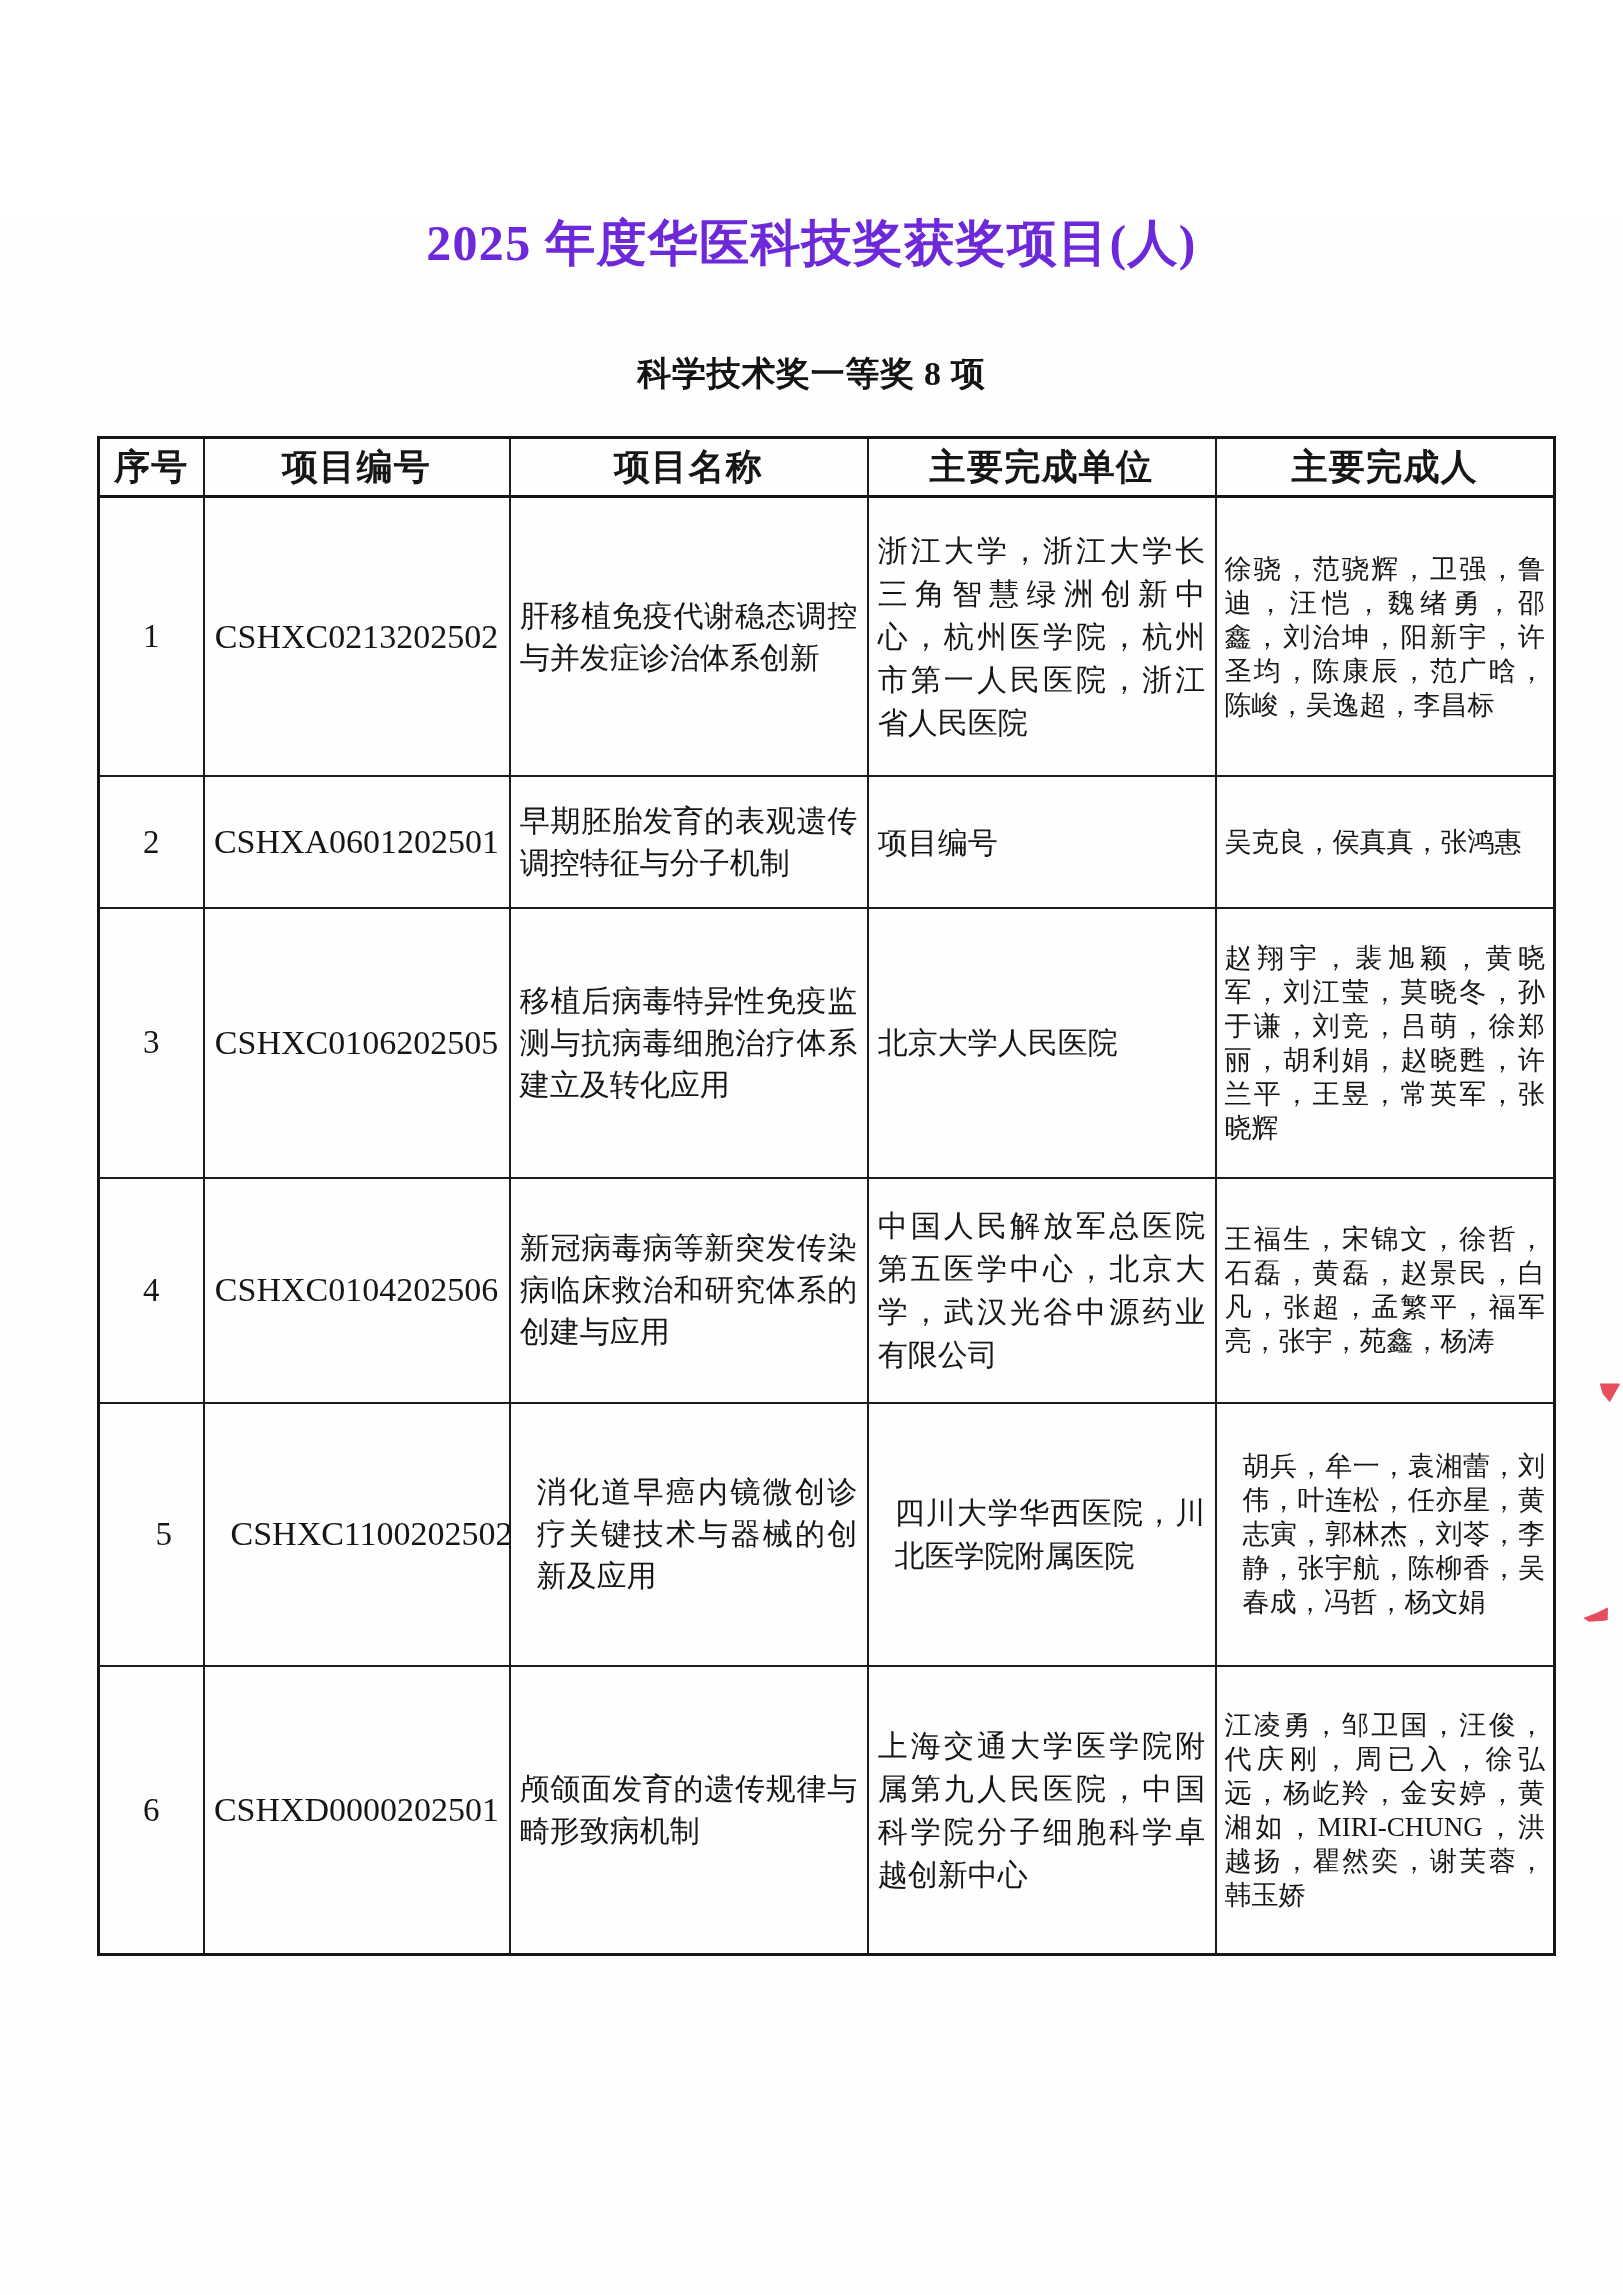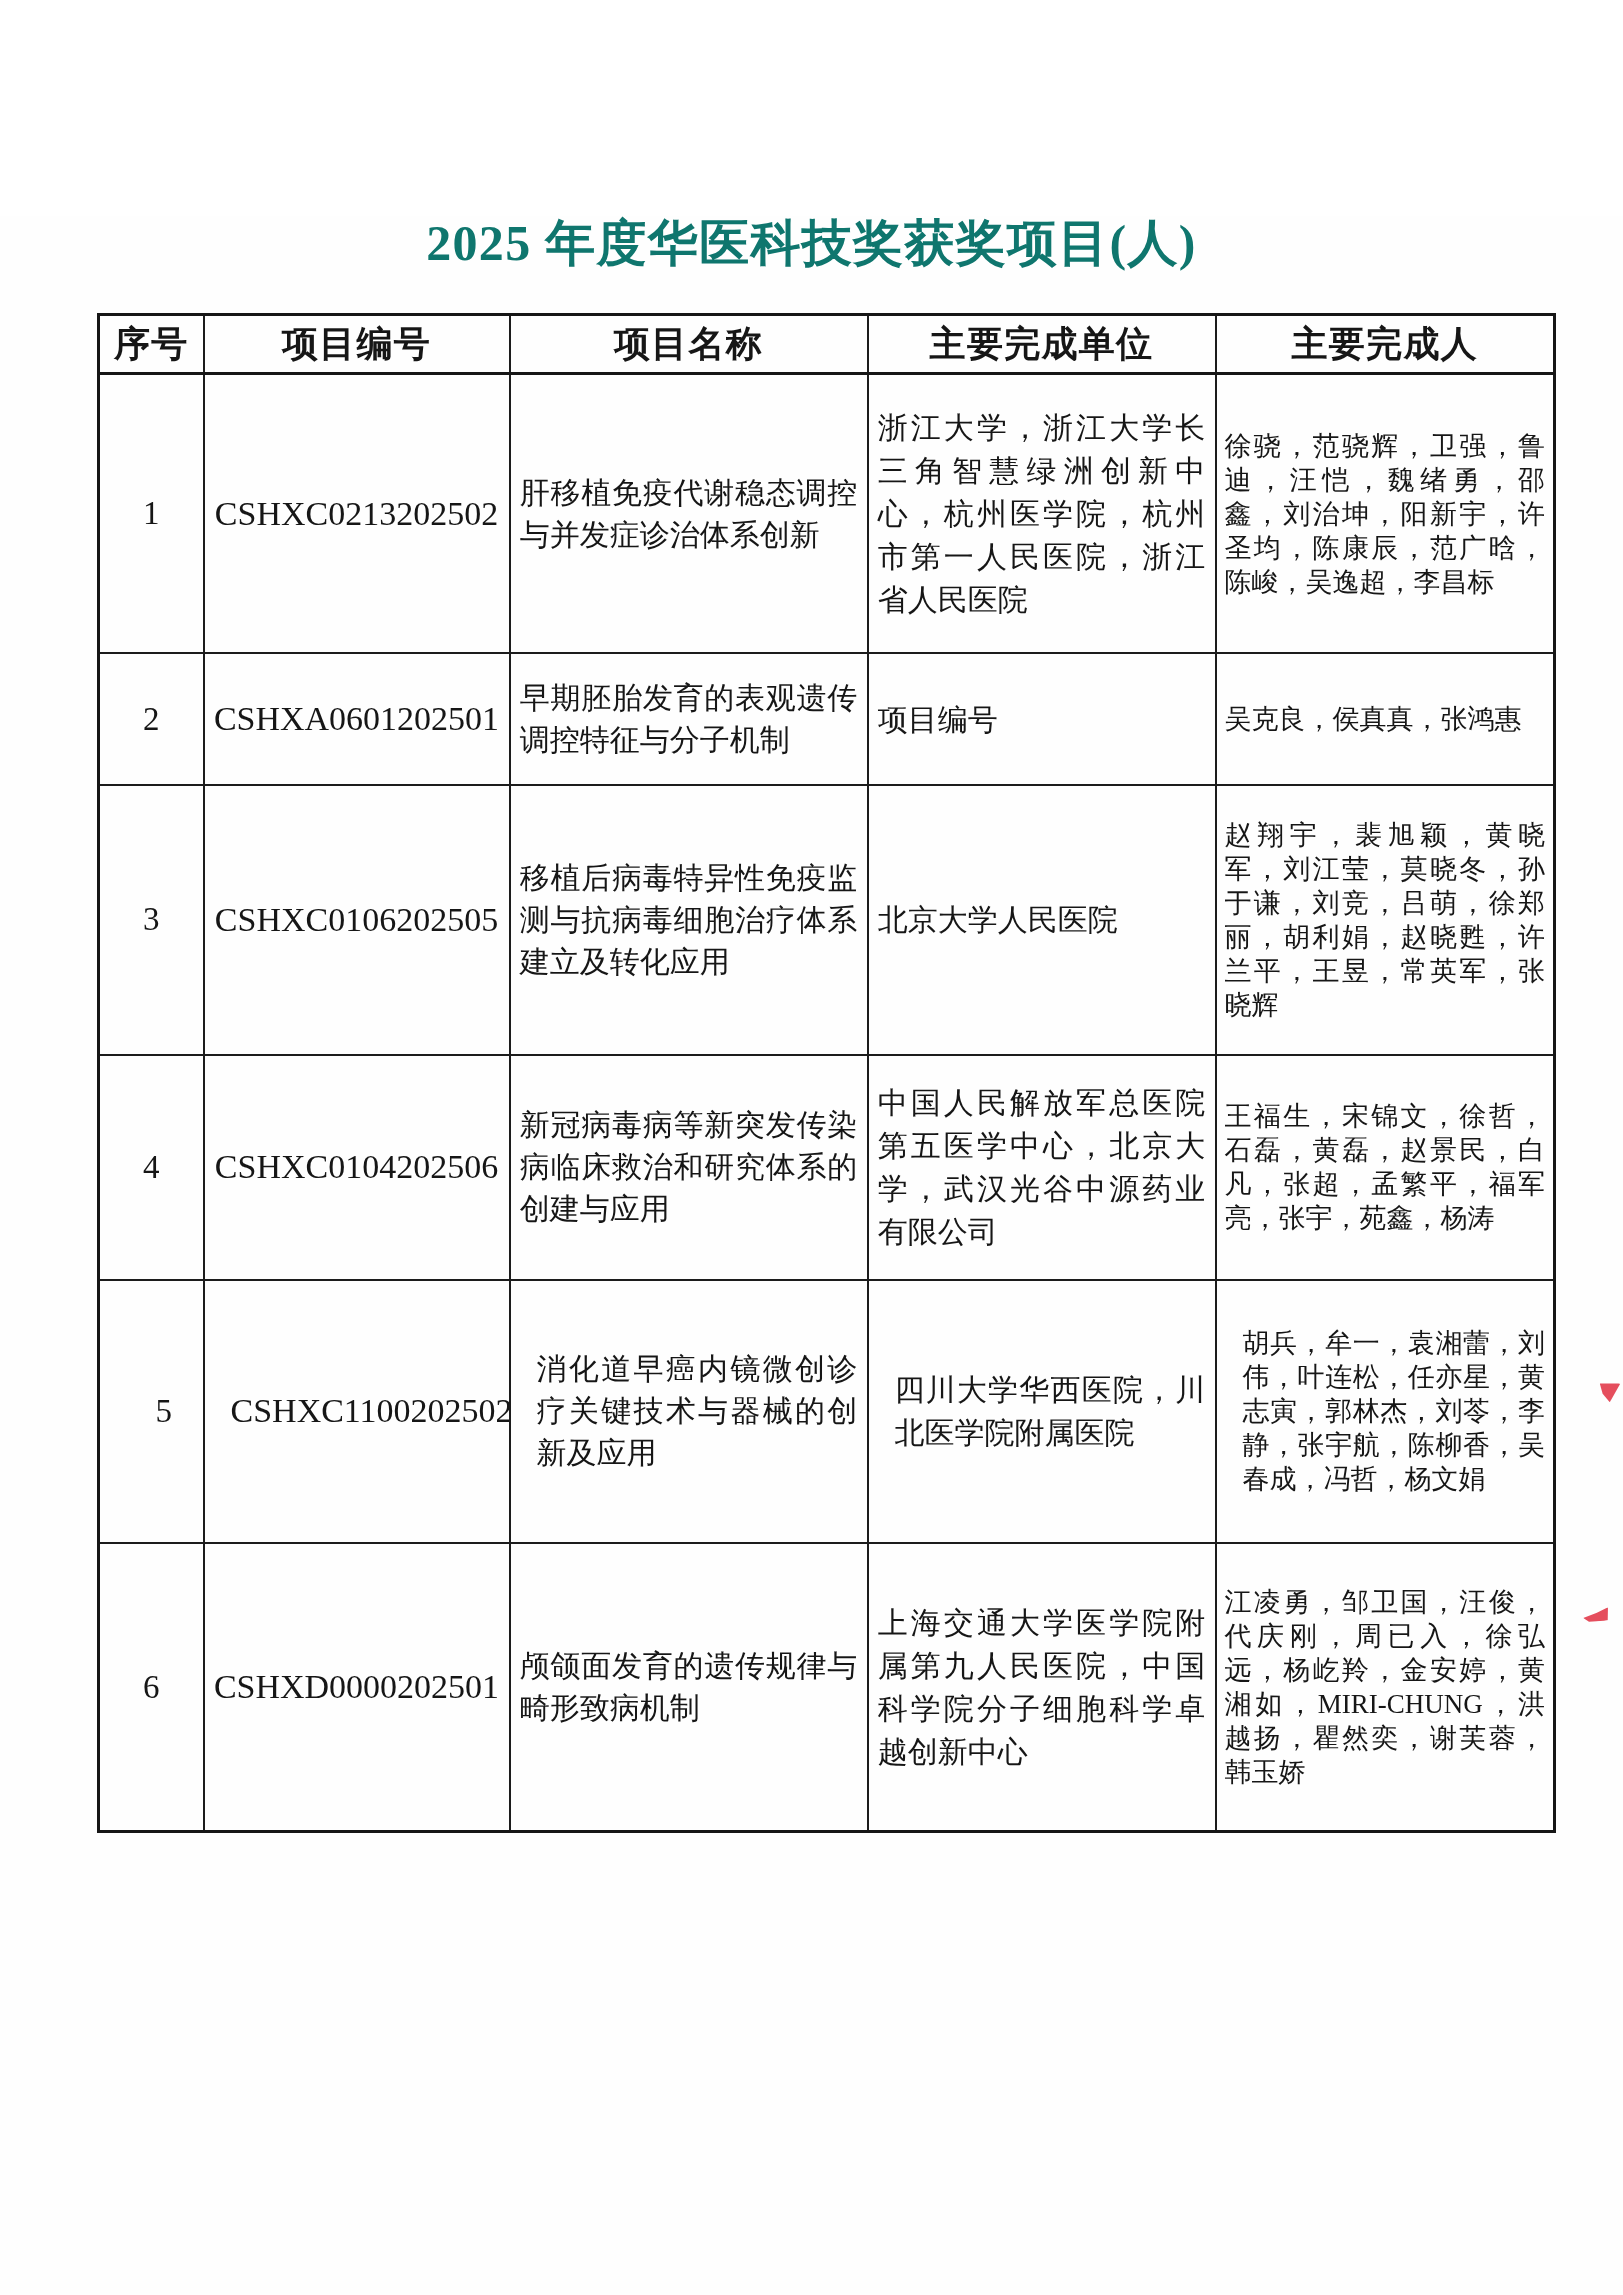--- a/index.html
+++ b/index.html
@@ -21,21 +21,21 @@
     height: 2295px;
     background: #fefefe;
   }
   h1.doc-title {
     margin: 216px 0 0 0;
     text-align: center;
     font-size: 50px;
     line-height: 54px;
     font-weight: bold;
     letter-spacing: 1.3px;
-    color: #0f766e;
+    color: #6d28d9;
   }
   h2.doc-subtitle {
     margin: 84px 0 0 0;
     text-align: center;
     font-size: 34px;
     line-height: 39px;
     font-weight: bold;
     letter-spacing: 0.7px;
     color: #141414;
   }
@@ -125,20 +125,21 @@
     clip-path: polygon(0 55%, 55% 30%, 100% 0, 92% 100%, 20% 90%);
   }
 </style>
 </head>
 <body>
 
 <div class="page">
 
   <h1 class="doc-title">2025 年度华医科技奖获奖项目(人)</h1>
 
+  <h2 class="doc-subtitle">科学技术奖一等奖 8 项</h2>
 
   <table class="award-table">
     <colgroup>
       <col class="c-no">
         <col class="c-code">
         <col class="c-name">
         <col class="c-org">
         <col class="c-ppl">
     </colgroup>
     <thead>

